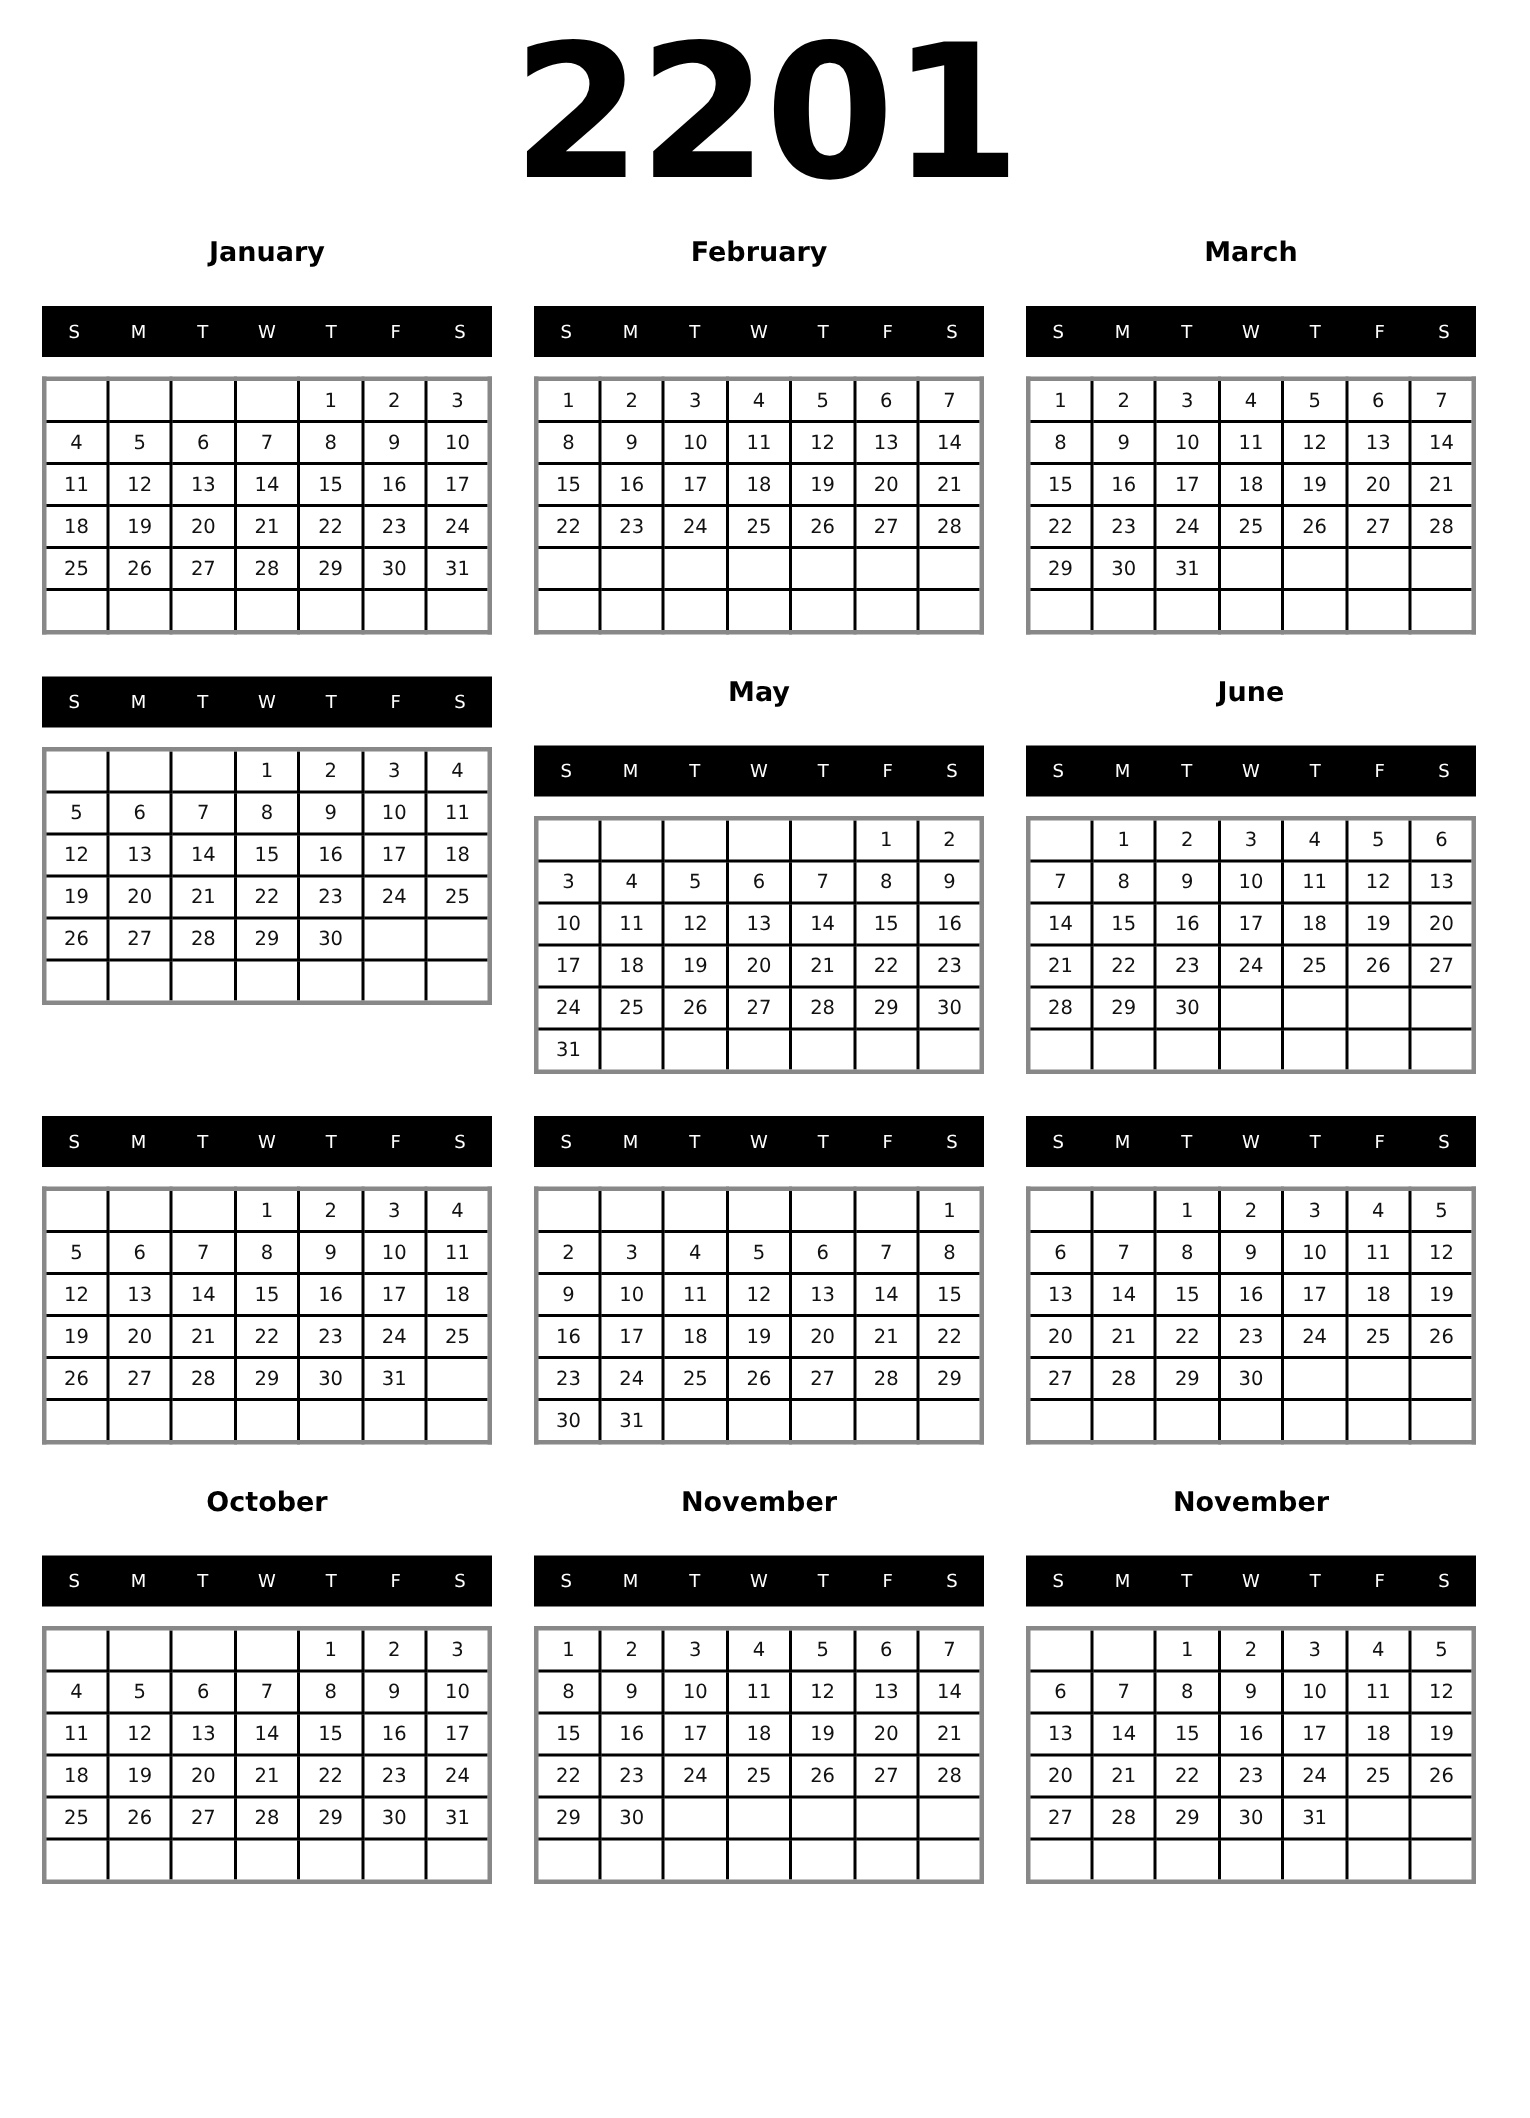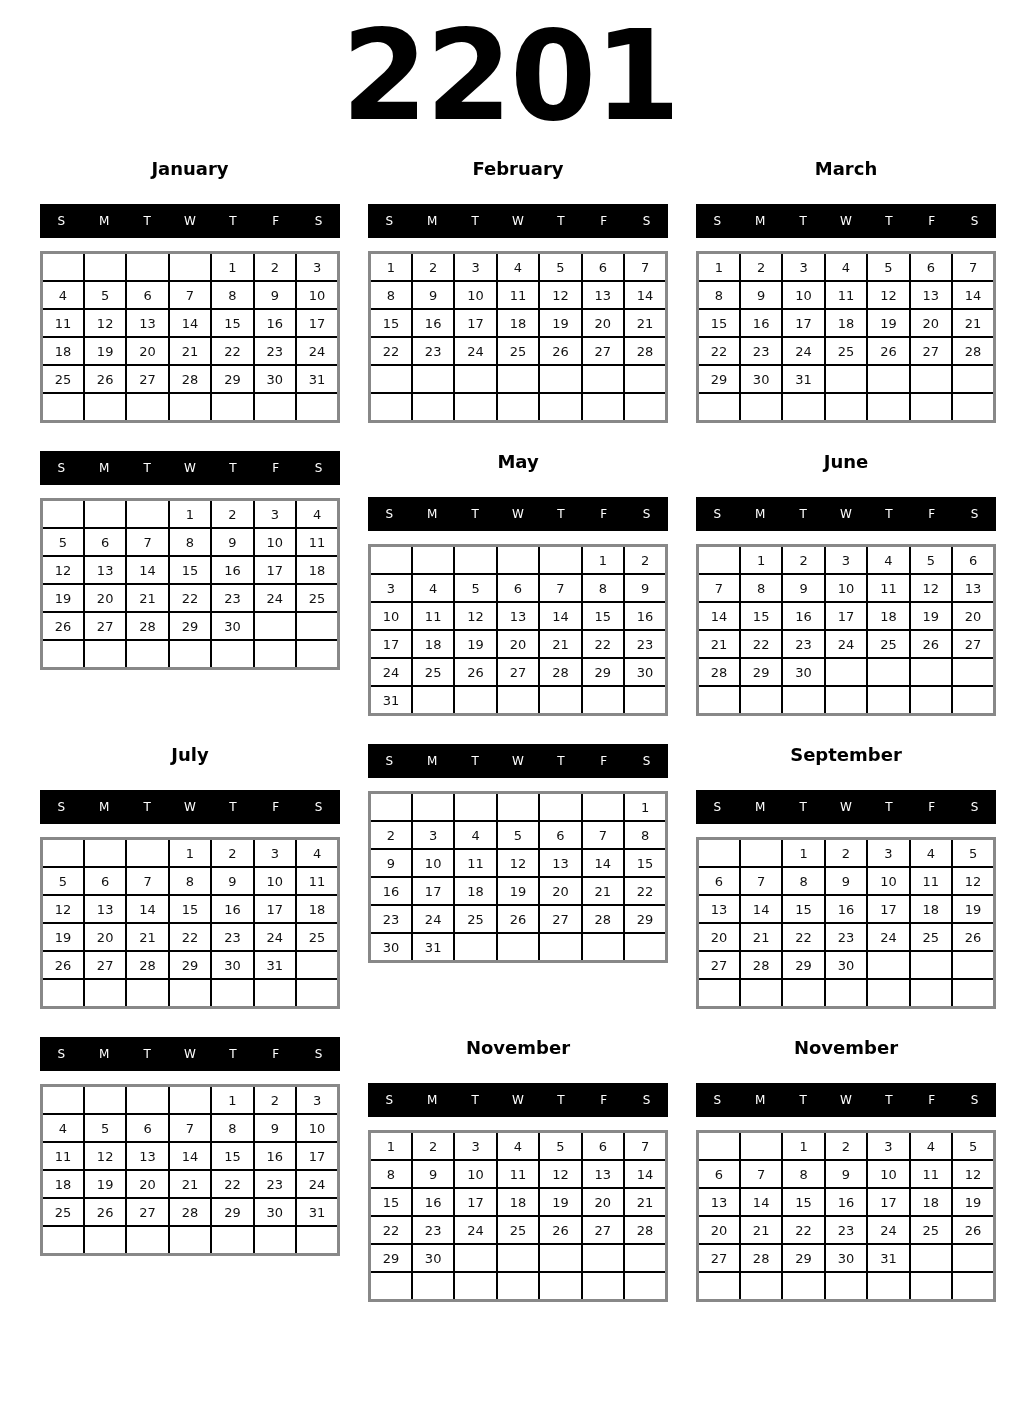--- a/index.html
+++ b/index.html
@@ -25,21 +25,21 @@
     font-weight: bold;
     line-height: 1;
     padding-top: 6px;
     letter-spacing: -2px;
   }
   .months-grid {
     display: grid;
     grid-template-columns: repeat(3, 300px);
     column-gap: 20px;
     row-gap: 17px;
-    padding: 12px 40px 0 40px;
+    padding: 12px 40px 0 28px;
     gap: 28px;
   }
   .month {
     width: 300px;
   }
   .month-name {
     text-align: center;
     font-size: 18px;
     font-weight: bold;
     height: 22px;
@@ -495,21 +495,20 @@
               <td></td>
               <td></td>
               <td></td>
               <td></td>
               <td></td>
             </tr>
           </tbody>
         </table>
       </div>
       <div class="month">
-        <div class="month-name">July</div>
         <div class="dow-row">
           <span class="dow-cell">S</span>
           <span class="dow-cell">M</span>
           <span class="dow-cell">T</span>
           <span class="dow-cell">W</span>
           <span class="dow-cell">T</span>
           <span class="dow-cell">F</span>
           <span class="dow-cell">S</span>
         </div>
         <table class="cal-table">
@@ -634,90 +633,90 @@
               <td></td>
               <td></td>
               <td></td>
               <td></td>
               <td></td>
             </tr>
           </tbody>
         </table>
       </div>
       <div class="month">
-        <div class="month-name">September</div>
-        <div class="dow-row">
-          <span class="dow-cell">S</span>
-          <span class="dow-cell">M</span>
-          <span class="dow-cell">T</span>
-          <span class="dow-cell">W</span>
-          <span class="dow-cell">T</span>
-          <span class="dow-cell">F</span>
-          <span class="dow-cell">S</span>
-        </div>
-        <table class="cal-table">
-          <tbody>
-            <tr>
-              <td></td>
-              <td></td>
-              <td>1</td>
-              <td>2</td>
-              <td>3</td>
-              <td>4</td>
-              <td>5</td>
-            </tr>
-            <tr>
-              <td>6</td>
-              <td>7</td>
-              <td>8</td>
-              <td>9</td>
-              <td>10</td>
-              <td>11</td>
-              <td>12</td>
-            </tr>
-            <tr>
-              <td>13</td>
-              <td>14</td>
-              <td>15</td>
-              <td>16</td>
-              <td>17</td>
-              <td>18</td>
-              <td>19</td>
-            </tr>
-            <tr>
-              <td>20</td>
-              <td>21</td>
-              <td>22</td>
-              <td>23</td>
-              <td>24</td>
-              <td>25</td>
-              <td>26</td>
-            </tr>
-            <tr>
-              <td>27</td>
-              <td>28</td>
-              <td>29</td>
-              <td>30</td>
-              <td></td>
-              <td></td>
-              <td></td>
-            </tr>
-            <tr>
-              <td></td>
-              <td></td>
-              <td></td>
-              <td></td>
-              <td></td>
-              <td></td>
-              <td></td>
-            </tr>
-          </tbody>
-        </table>
-      </div>
-      <div class="month">
+        <div class="dow-row">
+          <span class="dow-cell">S</span>
+          <span class="dow-cell">M</span>
+          <span class="dow-cell">T</span>
+          <span class="dow-cell">W</span>
+          <span class="dow-cell">T</span>
+          <span class="dow-cell">F</span>
+          <span class="dow-cell">S</span>
+        </div>
+        <table class="cal-table">
+          <tbody>
+            <tr>
+              <td></td>
+              <td></td>
+              <td>1</td>
+              <td>2</td>
+              <td>3</td>
+              <td>4</td>
+              <td>5</td>
+            </tr>
+            <tr>
+              <td>6</td>
+              <td>7</td>
+              <td>8</td>
+              <td>9</td>
+              <td>10</td>
+              <td>11</td>
+              <td>12</td>
+            </tr>
+            <tr>
+              <td>13</td>
+              <td>14</td>
+              <td>15</td>
+              <td>16</td>
+              <td>17</td>
+              <td>18</td>
+              <td>19</td>
+            </tr>
+            <tr>
+              <td>20</td>
+              <td>21</td>
+              <td>22</td>
+              <td>23</td>
+              <td>24</td>
+              <td>25</td>
+              <td>26</td>
+            </tr>
+            <tr>
+              <td>27</td>
+              <td>28</td>
+              <td>29</td>
+              <td>30</td>
+              <td></td>
+              <td></td>
+              <td></td>
+            </tr>
+            <tr>
+              <td></td>
+              <td></td>
+              <td></td>
+              <td></td>
+              <td></td>
+              <td></td>
+              <td></td>
+            </tr>
+          </tbody>
+        </table>
+      </div>
+      <div class="month">
+        <div class="month-name">October</div>
         <div class="dow-row">
           <span class="dow-cell">S</span>
           <span class="dow-cell">M</span>
           <span class="dow-cell">T</span>
           <span class="dow-cell">W</span>
           <span class="dow-cell">T</span>
           <span class="dow-cell">F</span>
           <span class="dow-cell">S</span>
         </div>
         <table class="cal-table">

